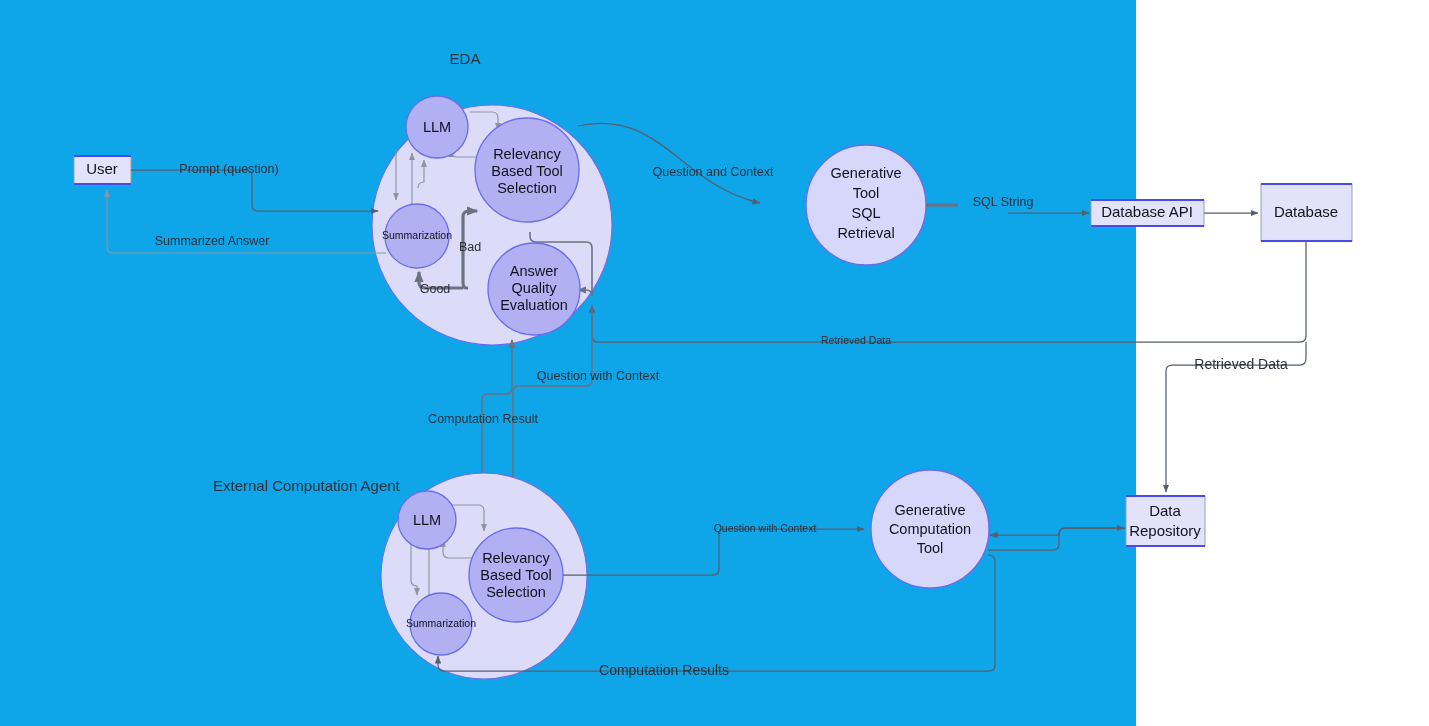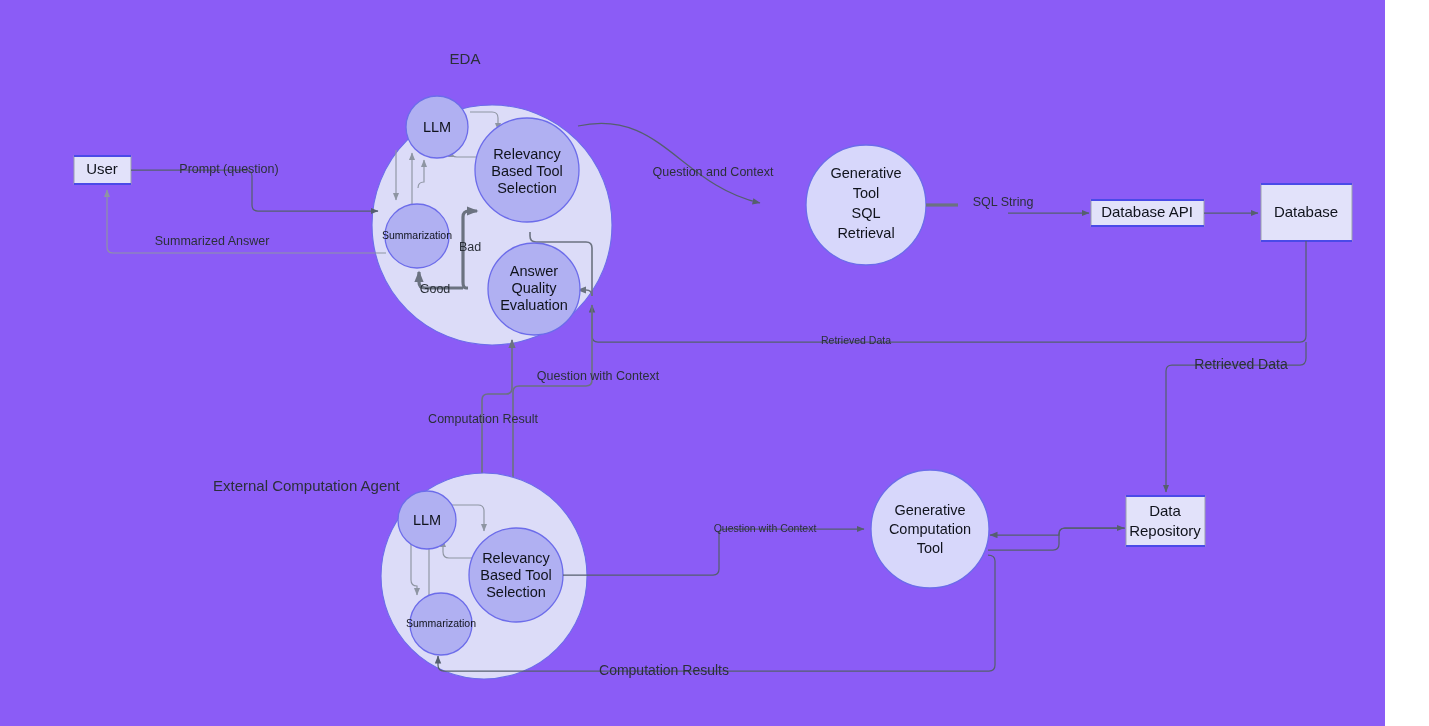--- a/index.html
+++ b/index.html
@@ -9,23 +9,23 @@
     background: #ffffff;
   }
   body {
     font-family: "Liberation Sans", sans-serif;
     width: 1429px;
     height: 726px;
     overflow: hidden;
   }
   #diagram-root {
     position: relative;
-    width: 1385px;
+    width: 1136px;
     height: 726px;
-    background: #8b5cf6;
+    background: #0ea5e9;
   }
   svg#diagram-svg {
     position: absolute;
     left: 0;
     top: 0;
     width: 1429px;
     height: 726px;
     display: block;
   }
   .node-fill-outer { fill: #dcdcf8; stroke: #6c6cea; stroke-width: 1.1; }

